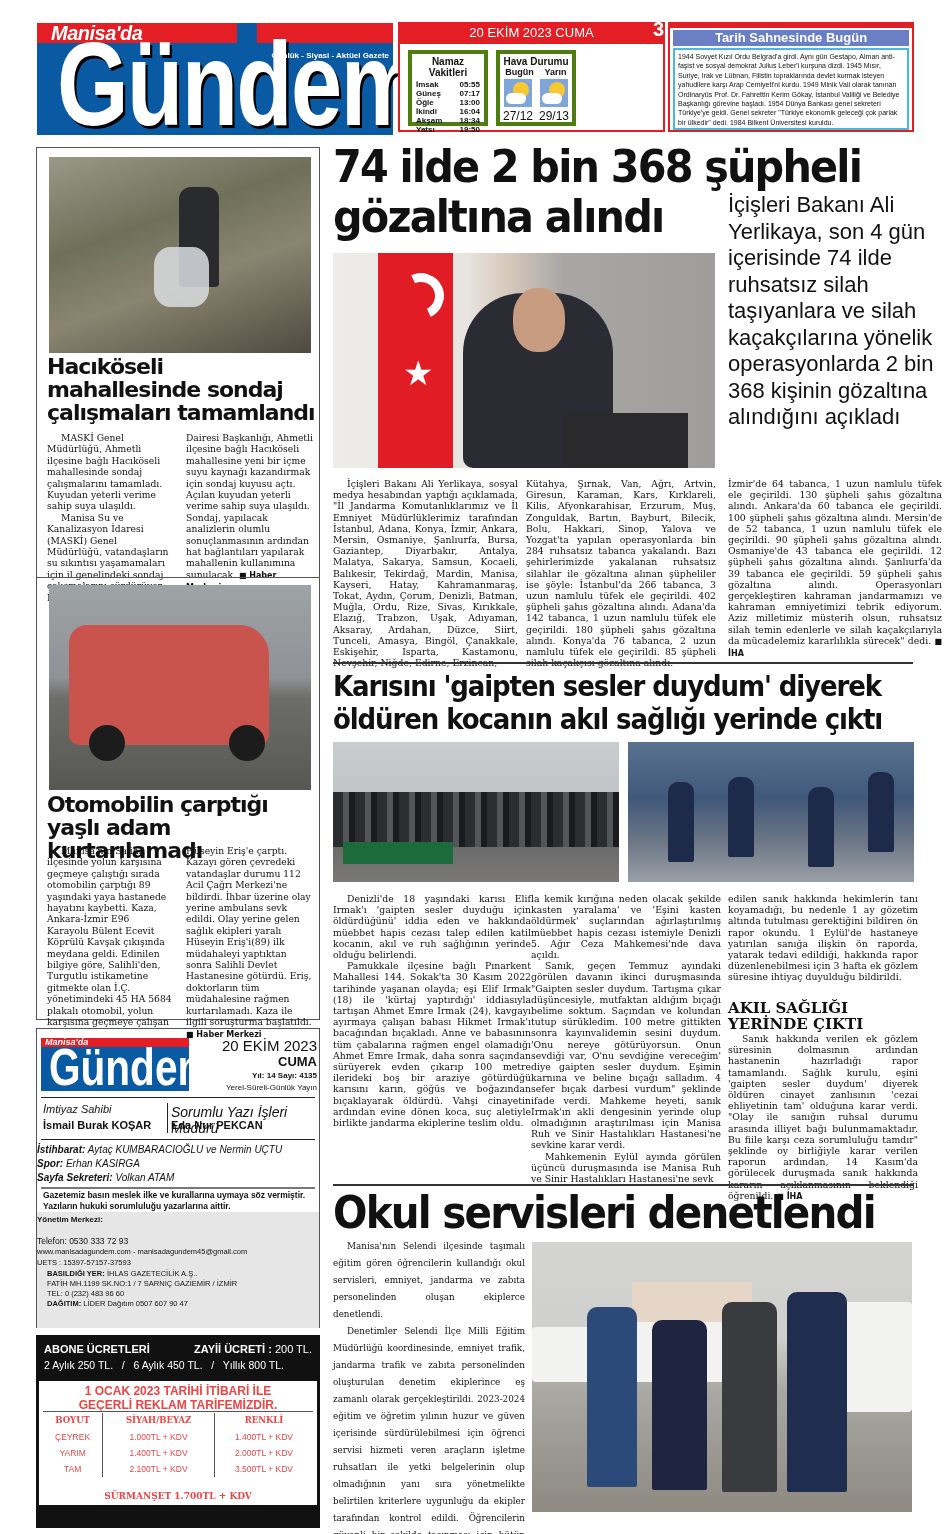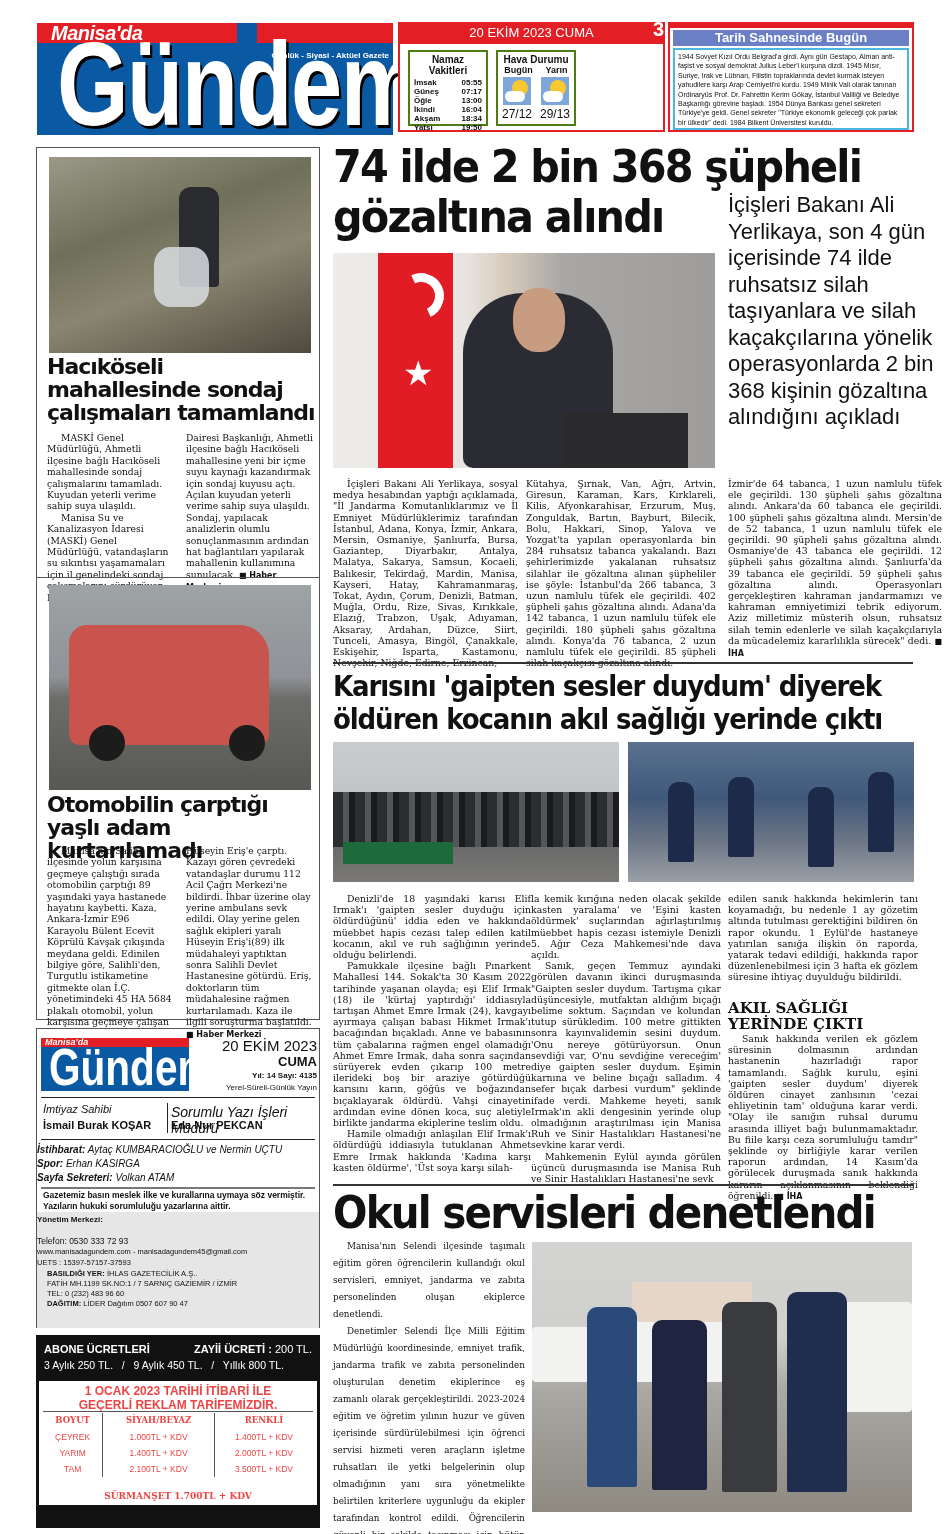--- a/index.html
+++ b/index.html
@@ -8,21 +8,21 @@
 
 .logo{left:37px;top:23px;width:356px;height:112px;background:#0a5aa3}
 .logo .red1{position:absolute;left:0;top:0;width:200px;height:20px;background:#e31e24}
 .logo .red2{position:absolute;left:220px;top:0;width:136px;height:20px;background:#e31e24}
 .logo .manisa{position:absolute;left:14px;top:-1px;font:italic bold 20px "Liberation Sans",sans-serif;color:#fff;letter-spacing:-0.5px}
 .logo .gundem{position:absolute;left:20px;top:6px;font:bold 118px/110px "Liberation Sans",sans-serif;color:#fff;letter-spacing:-2px;transform:scaleX(0.78);transform-origin:left top;text-shadow:3px 3px 0 #000}
 .logo .tag{position:absolute;right:4px;top:28px;font:bold 8px "Liberation Sans",sans-serif;color:#fff}
 .infobar{left:398px;top:22px;width:267px;height:110px;border:2px solid #e31e24;border-top:none;background:#fff}
 .infobar .datebar{position:absolute;left:-2px;top:0;width:267px;height:22px;background:#e31e24;color:#fff;font:13px "Liberation Sans",sans-serif;text-align:center;line-height:22px}
 .pageno{left:653px;top:18px;font:bold 20px "Liberation Sans",sans-serif;color:#fff;width:14px}
-.box{position:absolute;top:28px;border:2px solid #4d7c0f;background:#fff;font-family:"Liberation Sans",sans-serif}
+.box{position:absolute;top:28px;border:4px solid #4d7c0f;background:#fff;font-family:"Liberation Sans",sans-serif}
 .namaz{left:8px;width:80px;height:76px;padding:2px 4px}
 .namaz h4{font-size:10px;font-weight:bold;text-align:center;margin-bottom:2px}
 .namaz .row{display:flex;justify-content:space-between;font-size:8px;font-weight:bold;line-height:9px}
 .hava{left:96px;width:80px;height:76px;text-align:center}
 .hava h4{font-size:10px;font-weight:bold;margin-top:2px}
 .hava .days{display:flex;justify-content:space-around;font-size:9px;font-weight:bold}
 .hava .icons{display:flex;justify-content:space-around;margin-top:2px}
 .wx{width:28px;height:28px;background:#7fa6d8;position:relative}
 .wx .sun{position:absolute;right:3px;top:3px;width:16px;height:16px;border-radius:50%;background:#f7c832}
 .wx .cloud{position:absolute;left:2px;bottom:3px;width:20px;height:11px;border-radius:8px;background:#fff}
@@ -227,21 +227,21 @@
       <div>FATİH MH.1199 SK.NO:1 / 7 SARNIÇ GAZİEMİR / İZMİR</div>
       <div>TEL: 0 (232) 483 96 60</div>
       <div><b>DAĞITIM:</b> <span>LİDER Dağıtım 0507 607 90 47</span></div>
     </div>
   </div>
 </div>
 
 <div class="abs abone">
   <div style="position:absolute;left:8px;top:8px;font-size:11px;font-weight:bold">ABONE ÜCRETLERİ</div>
   <div style="position:absolute;right:8px;top:8px;font-size:11px"><b>ZAYİİ ÜCRETİ :</b> <span>200 TL.</span></div>
-  <div style="position:absolute;left:8px;top:24px;font-size:10.5px;white-space:pre">3 Aylık 250 TL.   /   9 Aylık 450 TL.   /   Yıllık 800 TL.</div>
+  <div style="position:absolute;left:8px;top:24px;font-size:10.5px;white-space:pre">2 Aylık 250 TL.   /   6 Aylık 450 TL.   /   Yıllık 800 TL.</div>
   <div class="wbox">
     <div style="text-align:center;font-size:12px;font-weight:bold;padding:3px 20px 0;line-height:14px">1 OCAK 2023 TARİHİ İTİBARİ İLE GEÇERLİ REKLAM TARİFEMİZDİR.</div>
     <div style="position:absolute;left:4px;top:30px;width:270px;height:1px;background:#555"></div>
     <table class="tarife" style="top:32px">
       <tbody>
           <tr>
             <th>BOYUT</th>
             <th>SİYAH/BEYAZ</th>
             <th>RENKLİ</th>
           </tr>
@@ -294,21 +294,20 @@
   </div>
 <div class="abs photo ph-police">
   <div class="p" style="left:40px;top:40px"></div>
   <div class="p" style="left:100px;top:35px"></div>
   <div class="p" style="left:180px;top:45px"></div>
   <div class="p" style="left:240px;top:30px"></div>
 </div>
 <div class="col3" style="left:333px;top:893px;width:198px">
   <p>Denizli'de 18 yaşındaki karısı Elif Irmak'ı 'gaipten sesler duyduğu için öldürdüğünü' iddia eden ve hakkında müebbet hapis cezası talep edilen katil kocanın, akıl ve ruh sağlığının yerinde olduğu belirlendi.</p>
   <p>Pamukkale ilçesine bağlı Pınarkent Mahallesi 144. Sokak'ta 30 Kasım 2022 tarihinde yaşanan olayda; eşi Elif Irmak (18) ile 'kürtaj yaptırdığı' iddiasıyla tartışan Ahmet Emre Irmak (24), kavgayı ayırmaya çalışan babası Hikmet Irmak'ı bacağından bıçakladı. Anne ve babasının tüm çabalarına rağmen engel olamadığı Ahmet Emre Irmak, daha sonra saçından sürüyerek evden çıkarıp 100 metre ilerideki boş bir araziye götürdüğü karısını karın, göğüs ve boğazından bıçaklayarak öldürdü. Vahşi cinayetin ardından evine dönen koca, suç aletiyle birlikte jandarma ekiplerine teslim oldu.</p>
-  <p>Hamile olmadığı anlaşılan Elif Irmak'ı öldürdüğü iddiasıyla tutuklanan Ahmet Emre Irmak hakkında 'Kadına karşı kasten öldürme', 'Üst soya karşı silah-</p>
 </div>
 <div class="col3" style="left:531px;top:893px;width:190px">
   <span>la kemik kırığına neden olacak şekilde kasten yaralama' ve 'Eşini kasten öldürmek' suçlarından ağırlaştırılmış müebbet hapis cezası istemiyle Denizli 5. Ağır Ceza Mahkemesi'nde dava açıldı.</span>
   <p>Sanık, geçen Temmuz ayındaki görülen davanın ikinci duruşmasında "Gaipten sesler duydum. Tartışma çıkar düşüncesiyle, mutfaktan aldığım bıçağı belime soktum. Saçından ve kolundan tutup sürükledim. 100 metre gittikten sonra kayınvalidemin sesini duydum. 'Onu nereye götürüyorsun. Onun sevdiği var, O'nu sevdiğine vereceğim' diye gaipten sesler duydum. Eşimin karnına ve beline bıçağı salladım. 4 sefer bıçak darbesi vurdum" şeklinde ifade verdi. Mahkeme heyeti, sanık Irmak'ın akli dengesinin yerinde olup olmadığının araştırılması için Manisa Ruh ve Sinir Hastalıkları Hastanesi'ne sevkine karar verdi.</p>
   <p>Mahkemenin Eylül ayında görülen üçüncü duruşmasında ise Manisa Ruh ve Sinir Hastalıkları Hastanesi'ne sevk</p>
 </div>
 <div class="col3" style="left:728px;top:893px;width:190px">
   <span>edilen sanık hakkında hekimlerin tanı koyamadığı, bu nedenle 1 ay gözetim altında tutulması gerektiğini bildiren ön rapor okundu. 1 Eylül'de hastaneye yatırılan sanığa ilişkin ön raporda, yatarak tedavi edildiği, hakkında rapor düzenlenebilmesi için 3 hafta ek gözlem süresine ihtiyaç duyulduğu bildirildi.</span>
 </div>
 <div class="subhead" style="left:728px;top:1000px;width:190px">AKIL SAĞLIĞI YERİNDE ÇIKTI</div>

